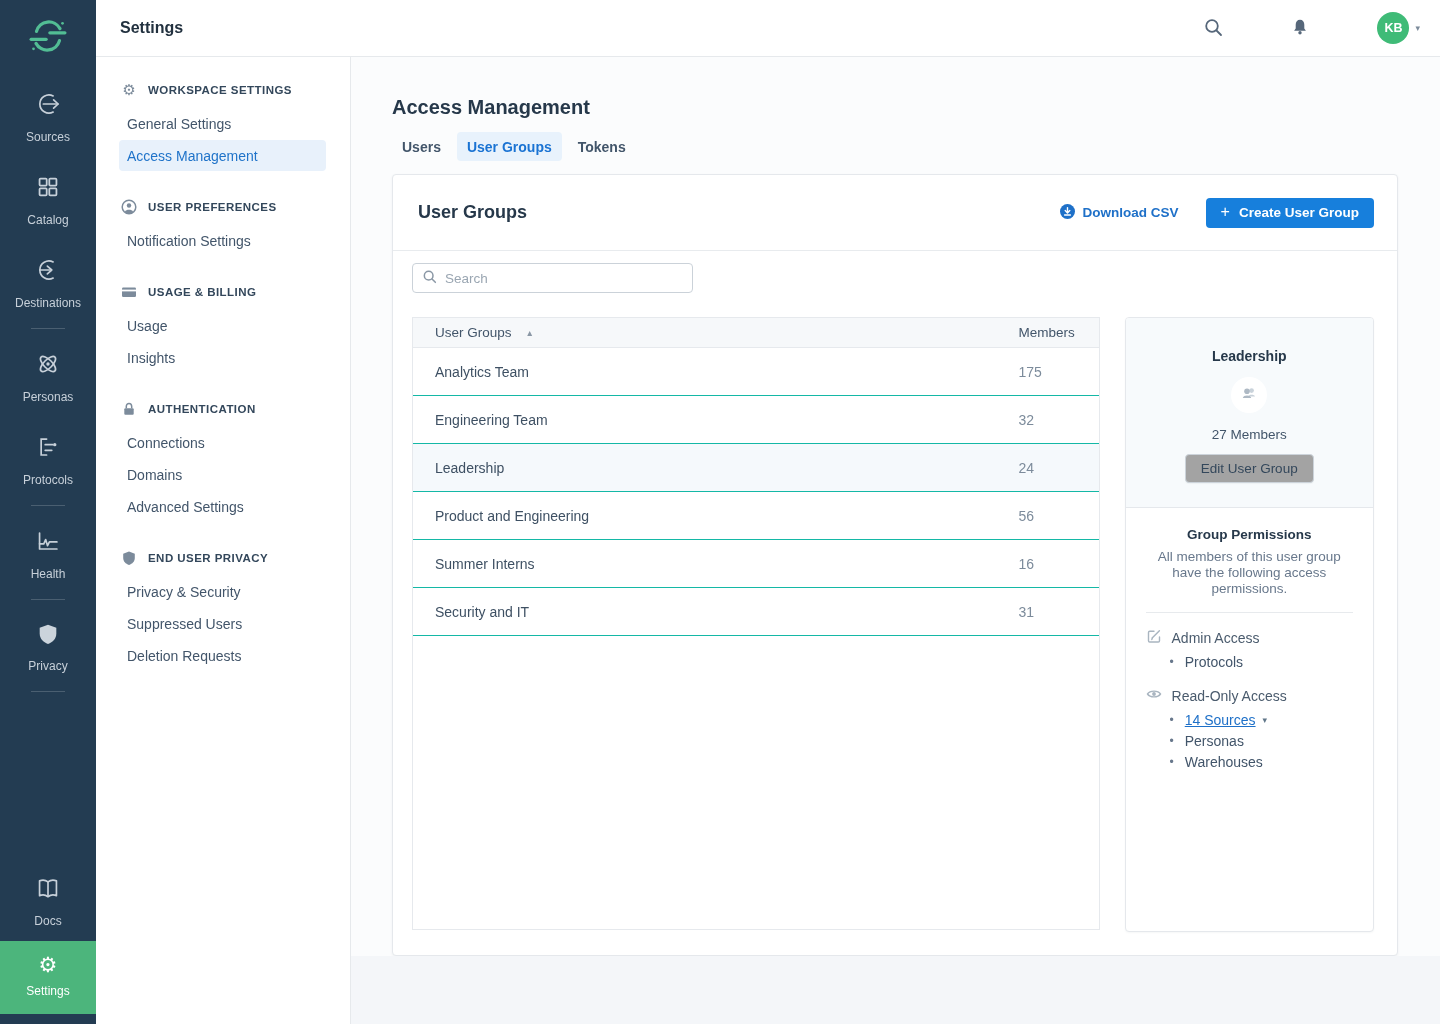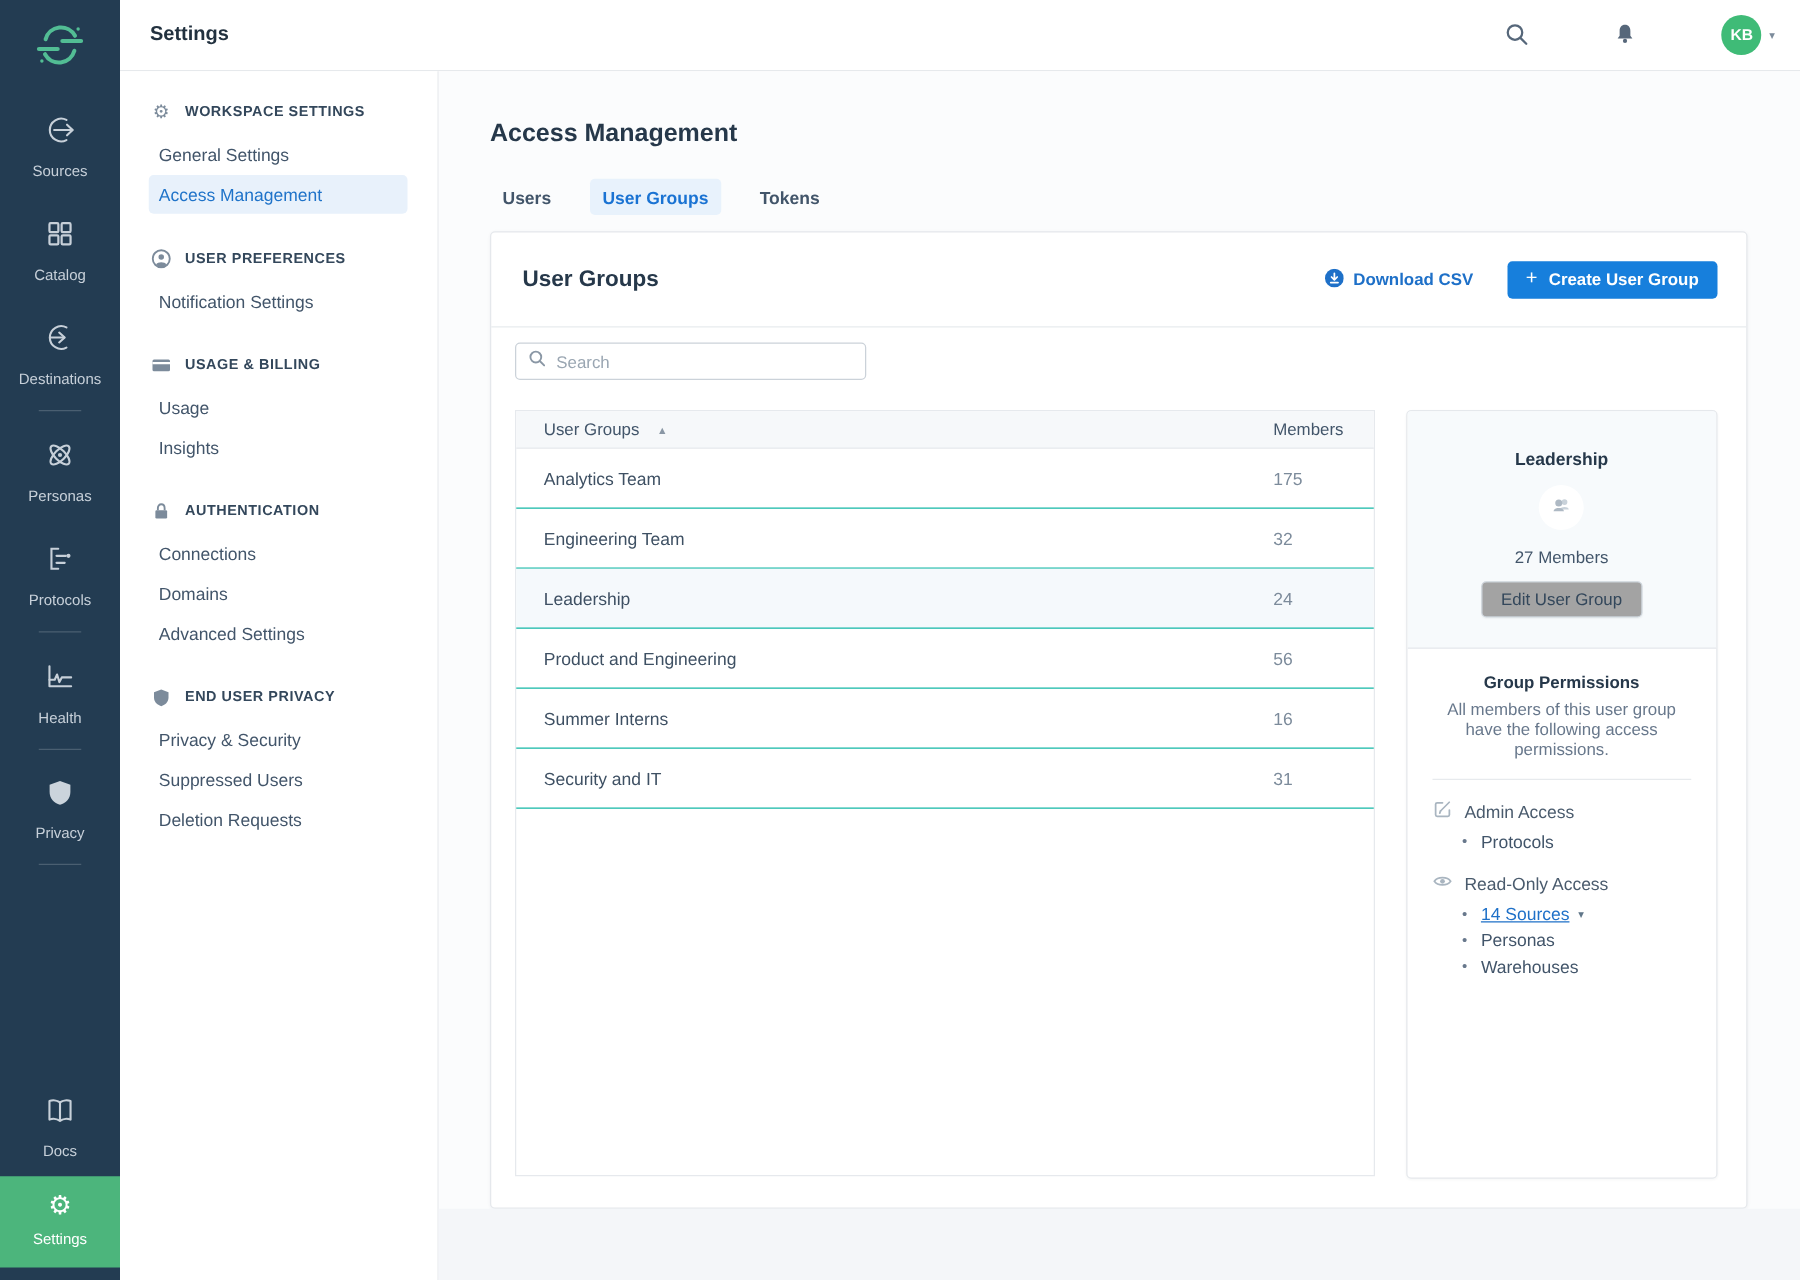--- a/index.html
+++ b/index.html
@@ -39,21 +39,21 @@
   .snav-head .sicon { width: 16px; display: flex; justify-content: center; color: #7c8b9b; }
   .snav-head .gear-sm { font-size: 15px; line-height: 16px; color: #7c8b9b; }
   .snav-items { margin-top: 7px; }
   .snav-item { height: 31px; margin: 1px 24px 1px 23px; padding-left: 8px; display: flex; align-items: center; border-radius: 4px; font-size: 14px; color: #42556a; cursor: pointer; }
   .snav-item.active { background: #e8f1fb; color: #1f73c9; }
 
   
   .main { flex: 1; min-width: 0; background: #fbfcfd; display: flex; flex-direction: column; }
   .main-inner { padding: 39px 42px 0 41px; }
   .main-title { font-size: 20px; font-weight: 700; color: #26384a; }
-  .tabs { display: flex; gap: 21px; margin-top: 24px; }
+  .tabs { display: flex; gap: 6px; margin-top: 13px; }
   .tab { height: 29px; padding: 0 10px; display: flex; align-items: center; border-radius: 4px; font-size: 14px; font-weight: 700; color: #42556a; cursor: pointer; background: none; border: none; font-family: inherit; }
   .tab.active { background: #e8f2fc; color: #1a73d3; }
 
   .card { margin-top: 13px; width: 1006px; height: 782px; background: #fff; border: 1px solid #e5e8ec; border-radius: 4px; box-shadow: 0 1px 3px rgba(20,40,60,0.05); }
   .card-head { height: 76px; display: flex; align-items: center; padding: 0 23px 0 25px; border-bottom: 1px solid #e8ebee; }
   .card-title { font-size: 18px; font-weight: 700; color: #26384a; }
   .card-actions { margin-left: auto; display: flex; align-items: center; gap: 27px; }
   .dl-link { display: flex; align-items: center; gap: 8px; color: #1e70c8; font-size: 13.5px; font-weight: 700; cursor: pointer; background: none; border: none; font-family: inherit; justify-content: space-between; }
   .btn-primary { height: 30px; padding: 0 15px; background: #177fdc; color: #fff; border: none; border-radius: 4px; font-size: 13.5px; font-weight: 700; font-family: inherit; display: flex; align-items: center; gap: 9px; cursor: pointer; }
   .btn-primary .plus { font-size: 16px; font-weight: 400; line-height: 1; margin-top: -1px; }

